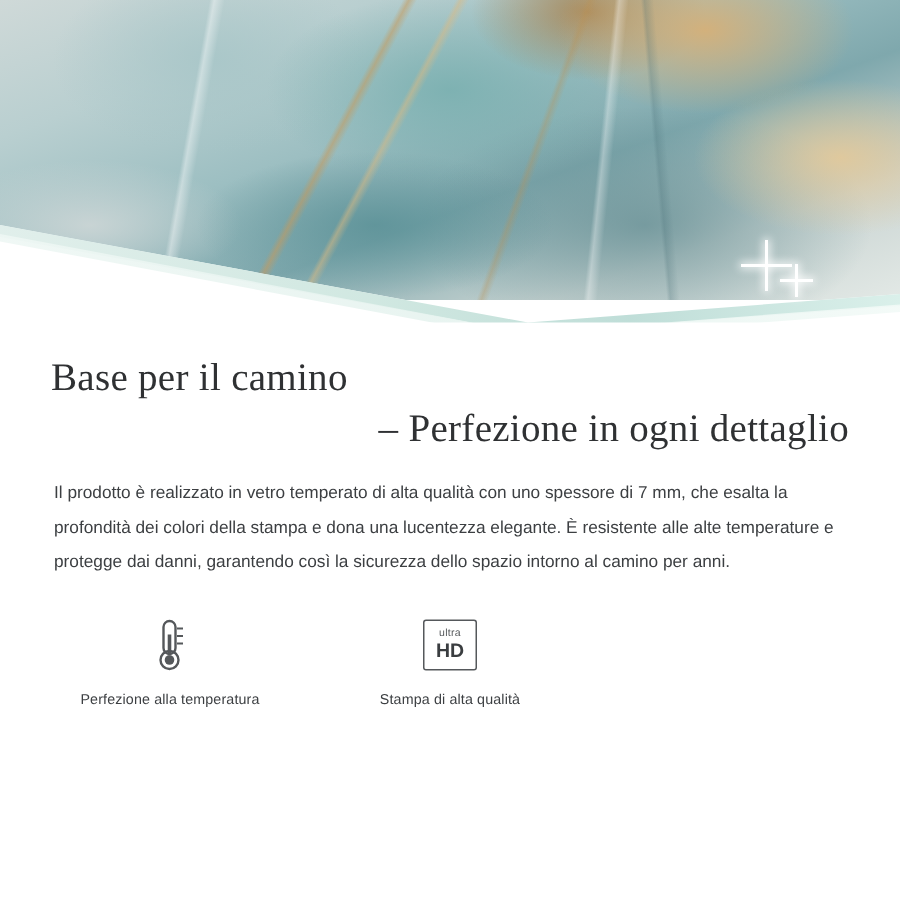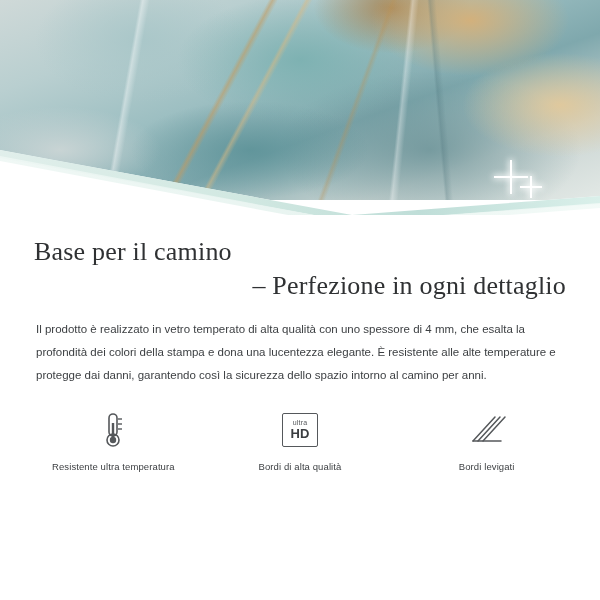--- a/index.html
+++ b/index.html
@@ -192,58 +192,47 @@
     <div class="hero-edge2"></div>
     <div class="sparkle s1"></div>
     <div class="sparkle s2"></div>
   </div>
 
   <h1 class="headline">
     <span>Base per il camino</span>
     <span class="line2">– Perfezione in ogni dettaglio</span>
   </h1>
 
-  <p class="body-copy">Il prodotto è realizzato in vetro temperato di alta qualità con uno spessore di 4 mm, che esalta la profondità dei colori della stampa e dona una lucentezza elegante. È resistente alle alte temperature e protegge dai danni, garantendo così la sicurezza dello spazio intorno al camino per anni.</p>
+  <p class="body-copy">Il prodotto è realizzato in vetro temperato di alta qualità con uno spessore di 7 mm, che esalta la profondità dei colori della stampa e dona una lucentezza elegante. È resistente alle alte temperature e protegge dai danni, garantendo così la sicurezza dello spazio intorno al camino per anni.</p>
 
   <div class="features">
 
     <div class="feature">
       <div class="feature-icon">
         <svg width="40" height="42" viewBox="0 0 40 42">
           <rect x="16" y="5" width="8" height="22" rx="4" fill="none" stroke="#55585b" stroke-width="1.6"></rect>
           <circle cx="20" cy="31" r="6" fill="none" stroke="#55585b" stroke-width="1.6"></circle>
           <circle cx="20" cy="31" r="3.2" fill="#55585b"></circle>
           <rect x="18.8" y="14" width="2.4" height="14" fill="#55585b"></rect>
           <line x1="25" y1="10" x2="29" y2="10" stroke="#55585b" stroke-width="1.4"></line>
           <line x1="25" y1="15" x2="29" y2="15" stroke="#55585b" stroke-width="1.4"></line>
           <line x1="25" y1="20" x2="29" y2="20" stroke="#55585b" stroke-width="1.4"></line>
         </svg>
       </div>
-      <div class="feature-label">Resistente ultra temperatura</div>
+      <div class="feature-label">Perfezione alla temperatura</div>
     </div>
 
     <div class="feature">
       <div class="feature-icon">
         <div class="ultrahd-box">
           <span class="u1">ultra</span>
           <span class="u2">HD</span>
         </div>
       </div>
-      <div class="feature-label">Bordi di alta qualità</div>
+      <div class="feature-label">Stampa di alta qualità</div>
     </div>
 
 
 
-    <div class="feature">
-      <div class="feature-icon">
-        <svg width="44" height="38" viewBox="0 0 44 38">
-          <path d="M8 30 L30 6" stroke="#55585b" stroke-width="1.5" stroke-linecap="round"></path>
-          <path d="M13 30 L35 6" stroke="#55585b" stroke-width="1.5" stroke-linecap="round"></path>
-          <path d="M18 30 L40 6" stroke="#55585b" stroke-width="1.5" stroke-linecap="round"></path>
-          <path d="M8 30 L36 30" stroke="#55585b" stroke-width="1.5" stroke-linecap="round"></path>
-        </svg>
-      </div>
-      <div class="feature-label">Bordi levigati</div>
-    </div>
 
 
   </div>
 </div>
 
 </body></html>

